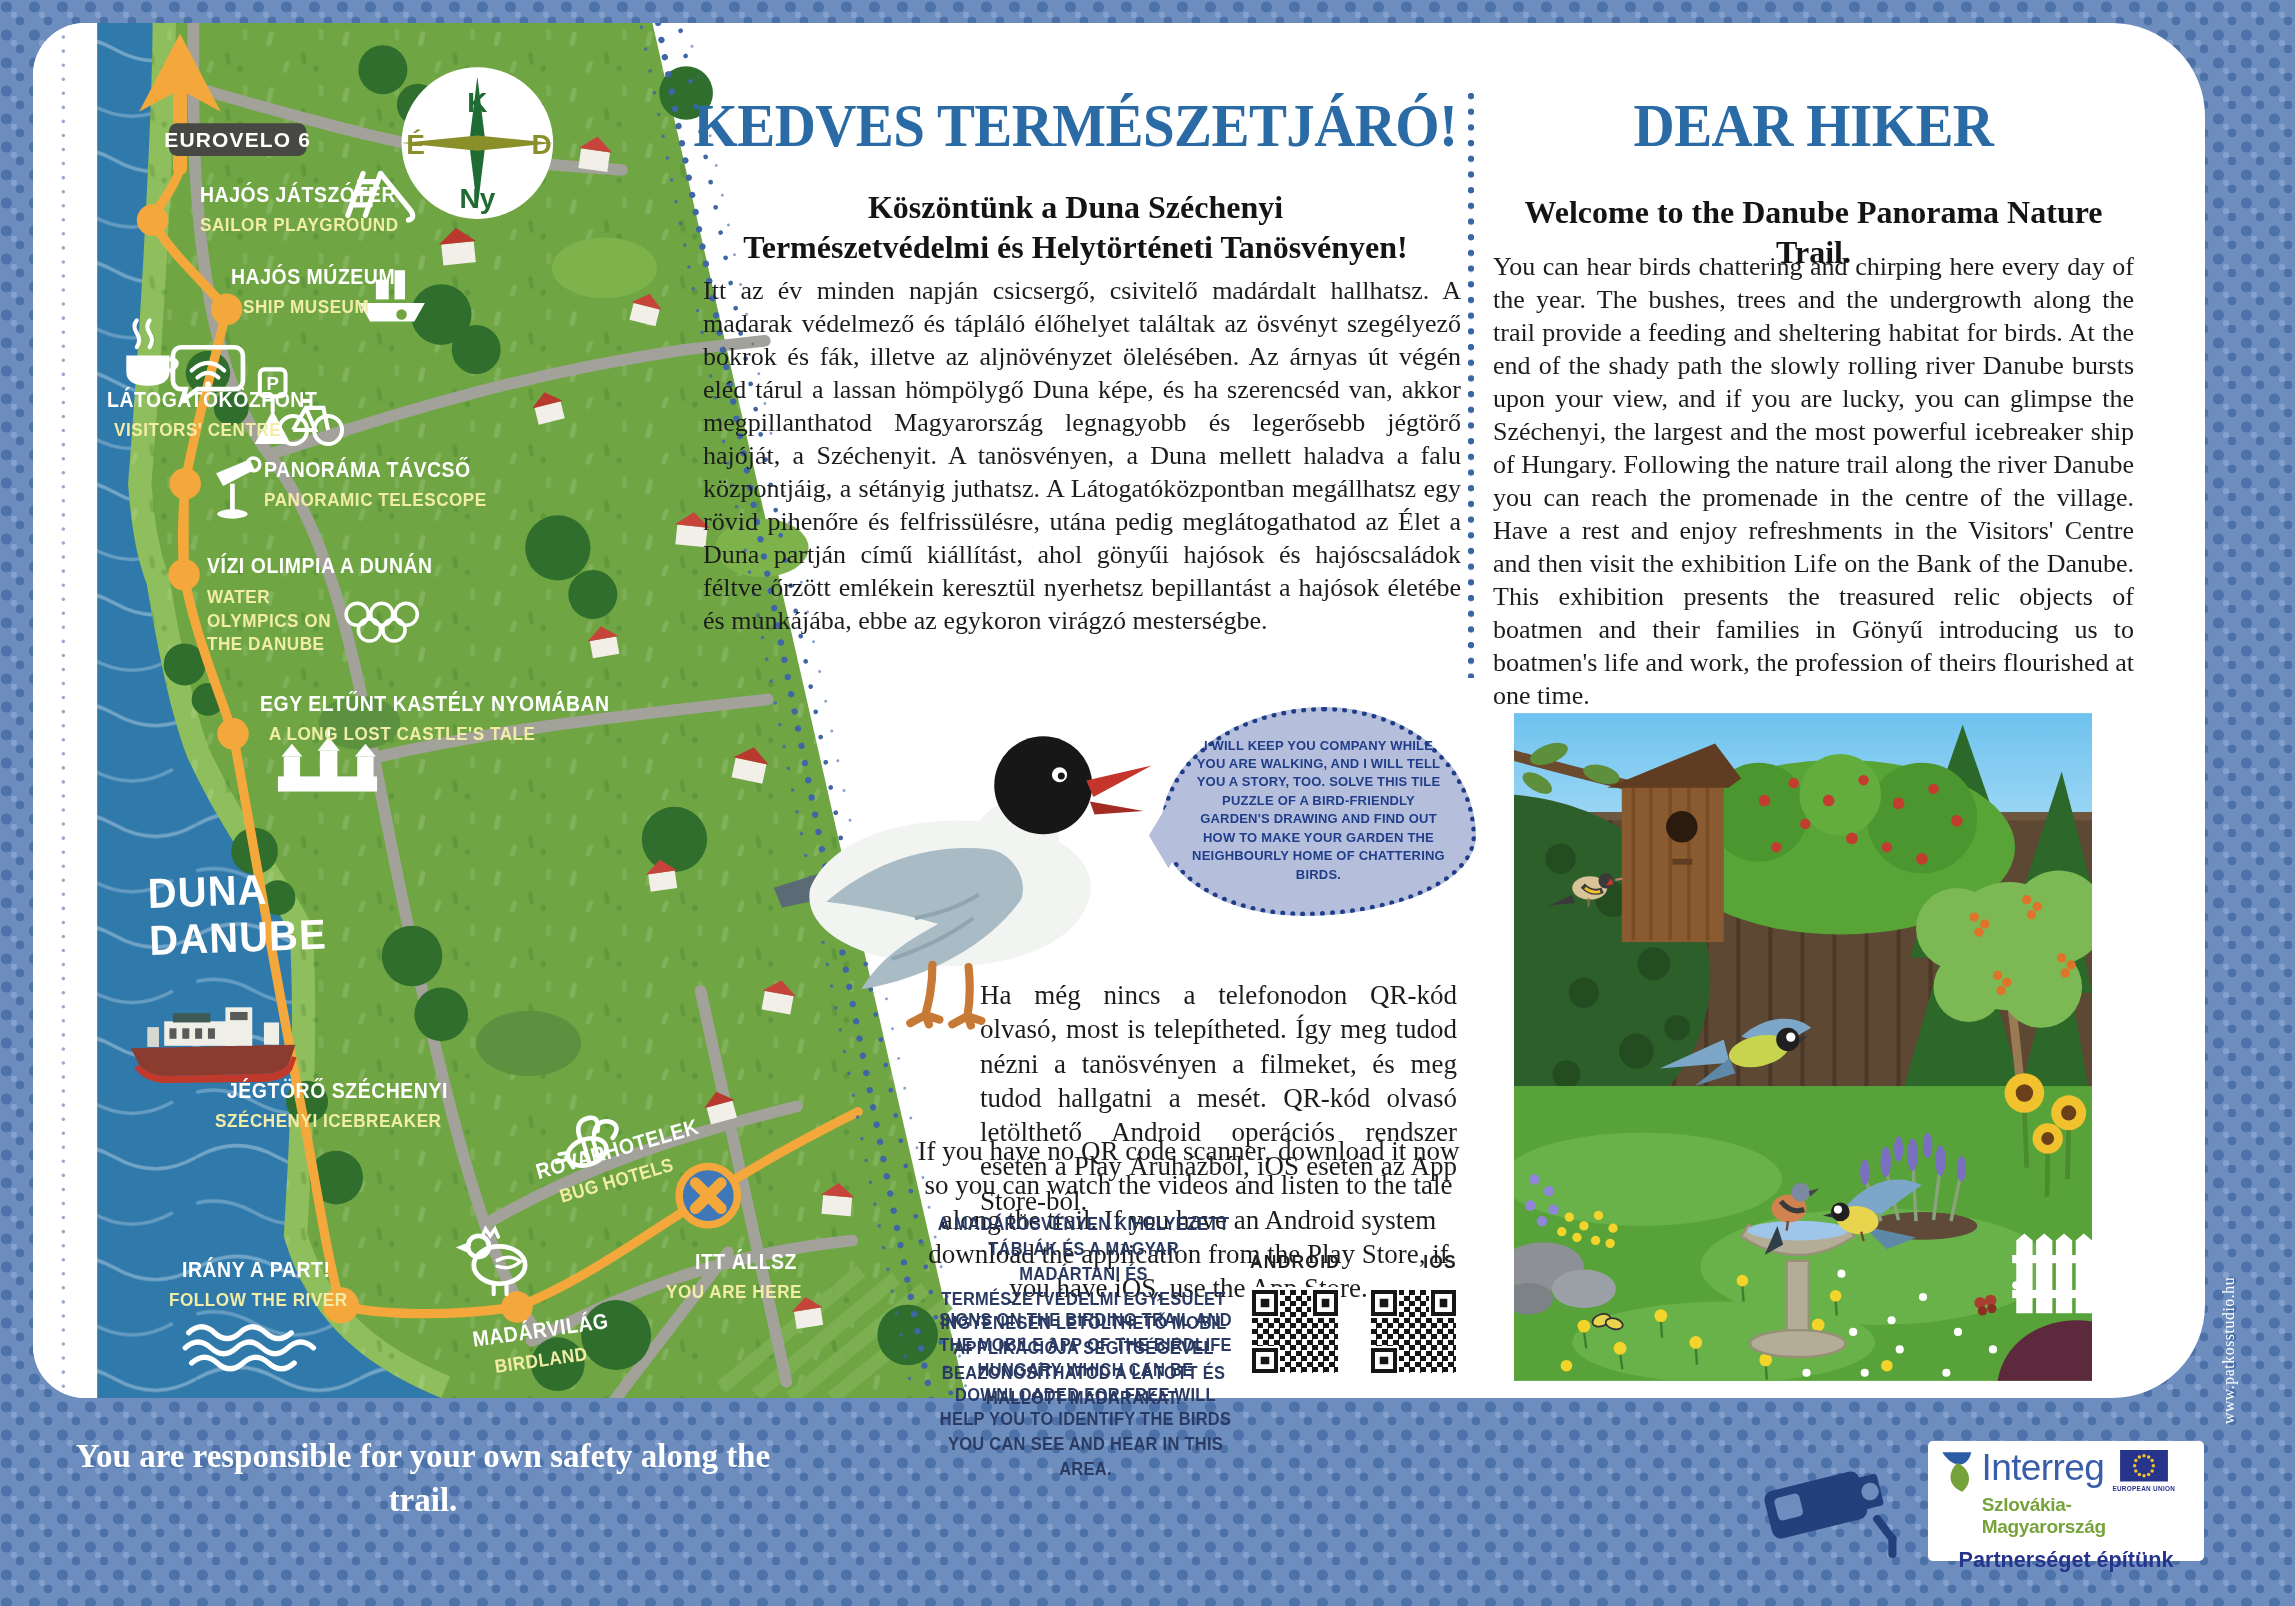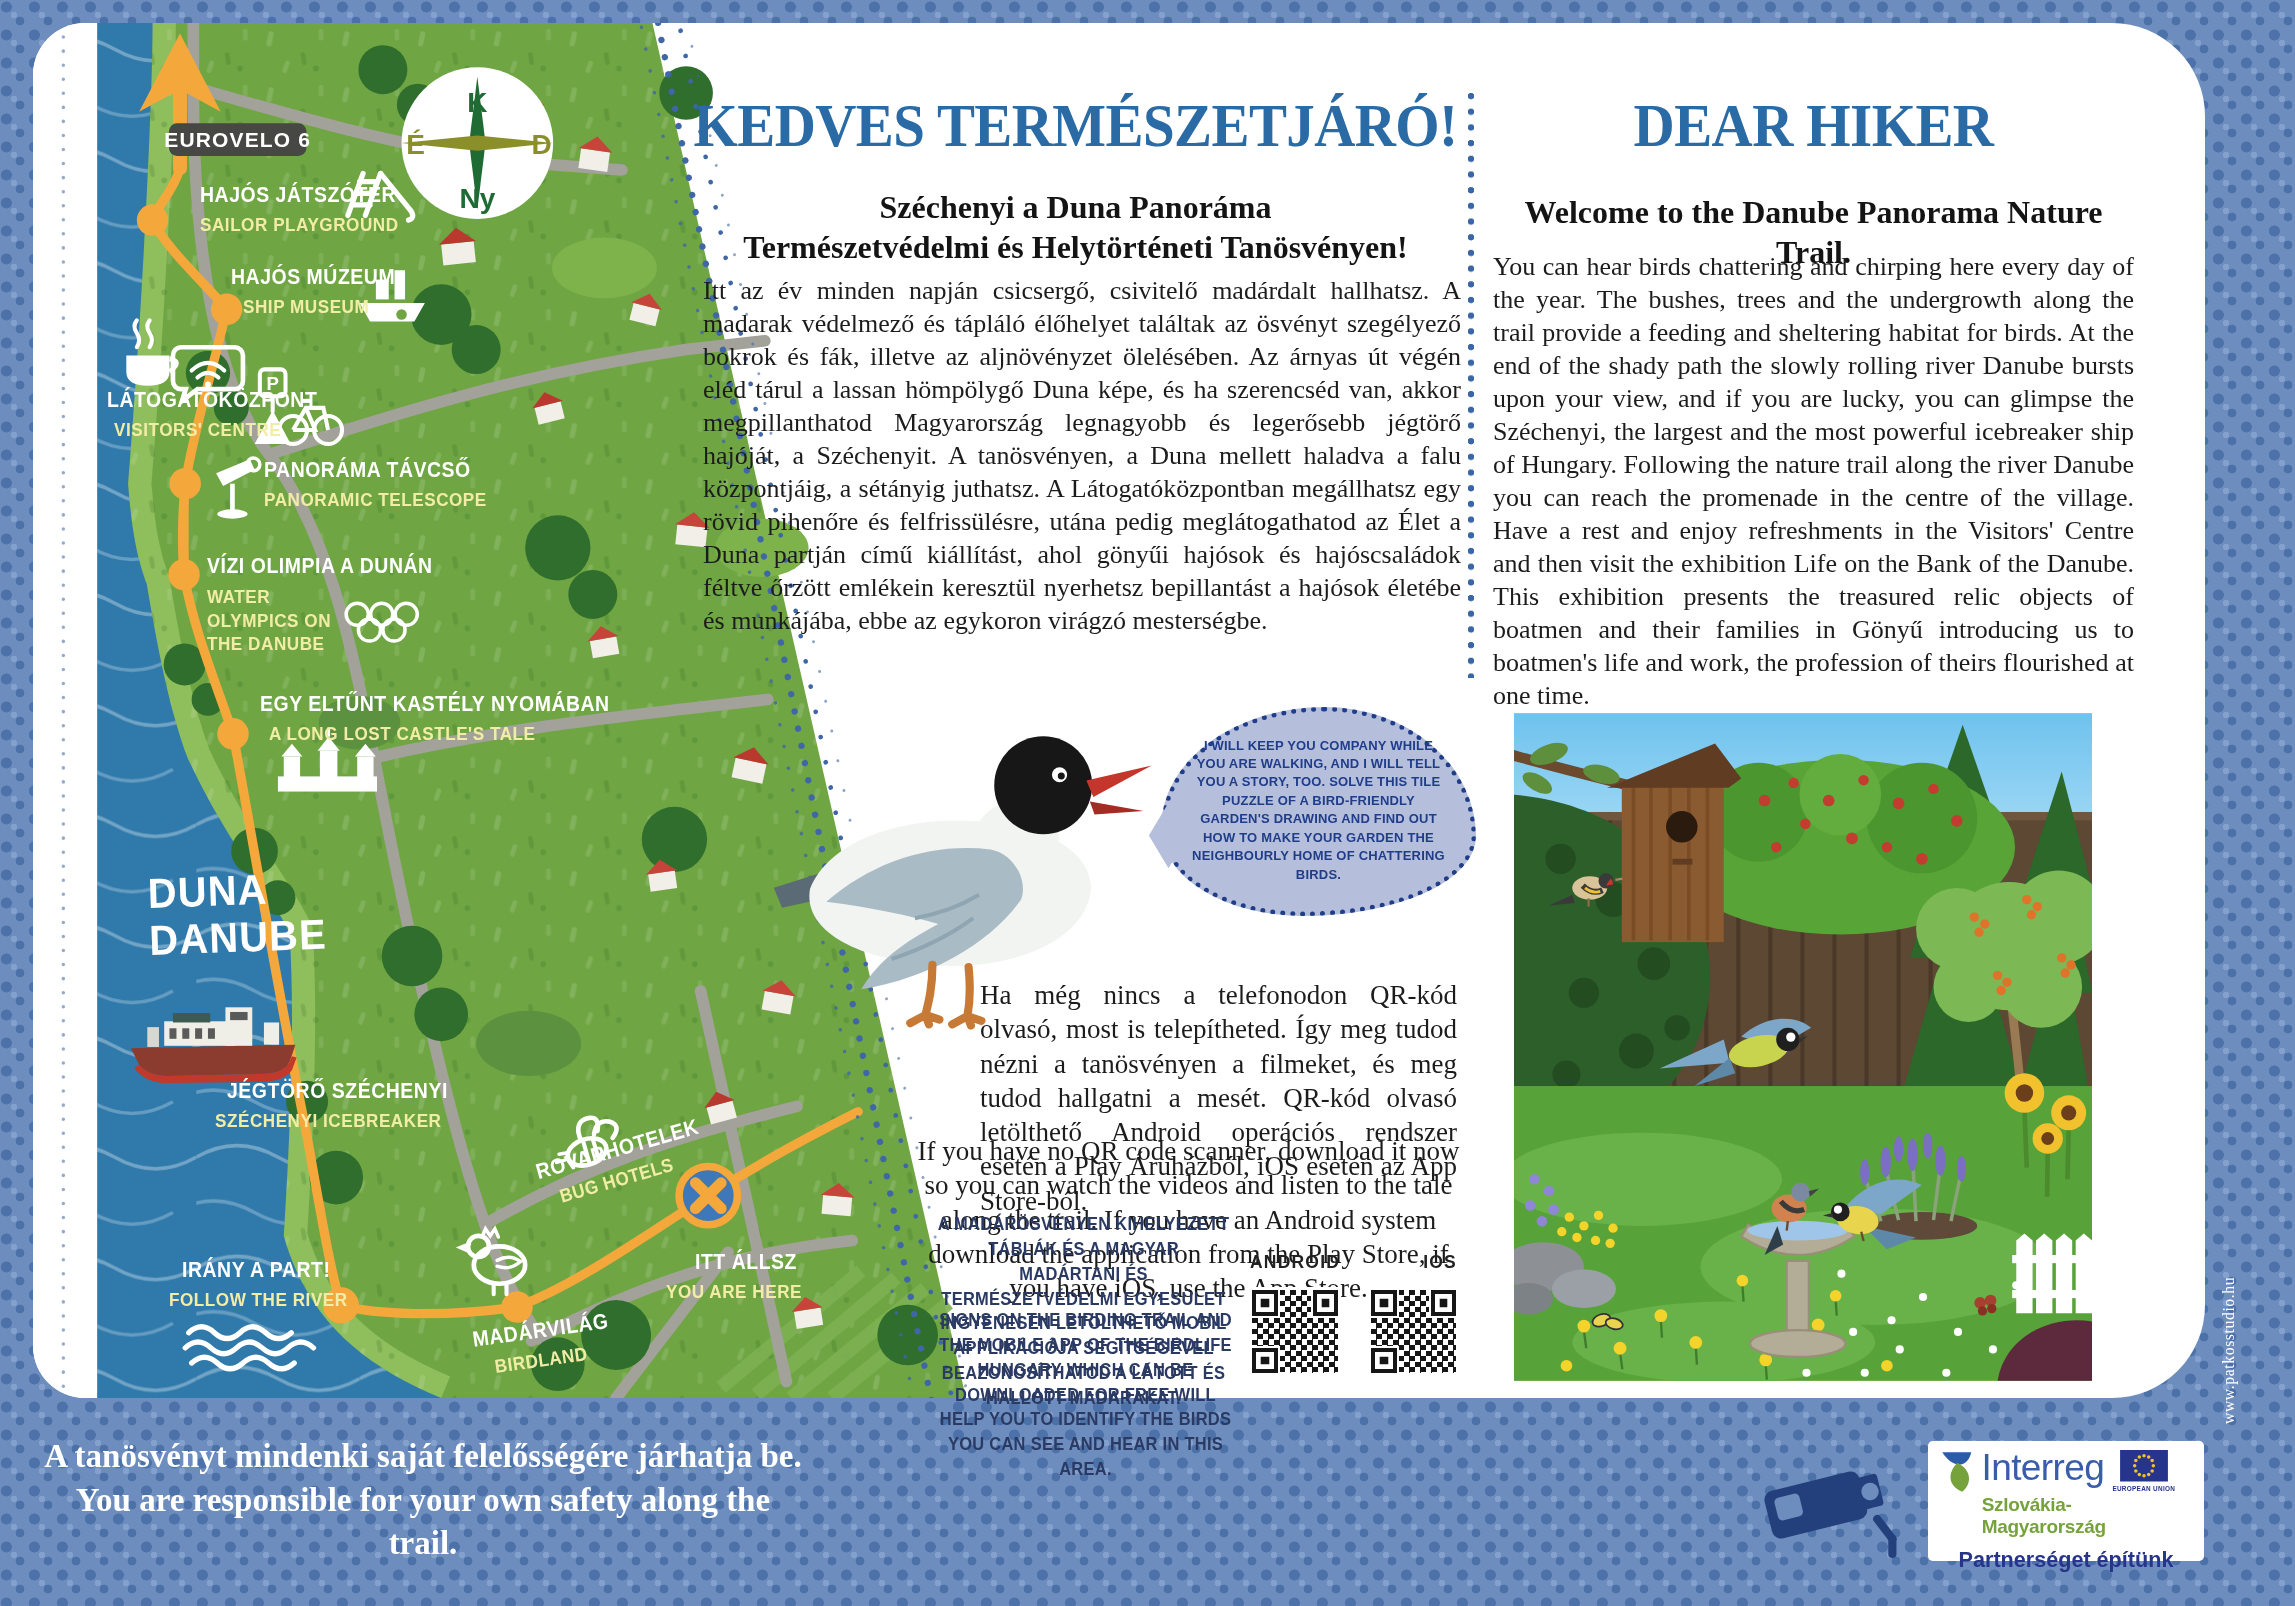--- a/index.html
+++ b/index.html
@@ -387,21 +387,21 @@
     <div class="hu">IRÁNY A PART!</div>
     <div class="en" style="margin-left:-13px;">FOLLOW THE RIVER</div>
   </div>
   <div class="riverlabel" style="left:114px;top:847px;">
     <div>DUNA</div>
     <div>DANUBE</div>
   </div>
 </div>
 
 <div class="col-title" style="left:688px;top:90px;width:775px;">KEDVES TERMÉSZETJÁRÓ!</div>
-<div class="col-sub" style="left:688px;top:187px;width:775px;">Széchenyi a Duna Panoráma
+<div class="col-sub" style="left:688px;top:187px;width:775px;">Köszöntünk a Duna Széchenyi
 Természetvédelmi és Helytörténeti Tanösvényen!</div>
 <div class="col-body" style="left:703px;top:274px;width:758px;">Itt az év minden napján csicsergő, csivitelő madárdalt hallhatsz. A madarak védelmező és tápláló élőhelyet találtak az ösvényt szegélyező bokrok és fák, illetve az aljnövényzet ölelésében. Az árnyas út végén eléd tárul a lassan hömpölygő Duna képe, és ha szerencséd van, akkor megpillanthatod Magyarország legnagyobb és legerősebb jégtörő hajóját, a Széchenyit. A tanösvényen, a Duna mellett haladva a falu központjáig, a sétányig juthatsz. A Látogatóközpontban megállhatsz egy rövid pihenőre és felfrissülésre, utána pedig meglátogathatod az Élet a Duna partján című kiállítást, ahol gönyűi hajósok és hajóscsaládok féltve őrzött emlékein keresztül nyerhetsz bepillantást a hajósok életébe és munkájába, ebbe az egykoron virágzó mesterségbe.</div>
 
 <div class="vsep"></div>
 
 <div class="col-title" style="left:1493px;top:90px;width:641px;">DEAR HIKER</div>
 <div class="col-sub" style="left:1493px;top:192px;width:641px;">Welcome to the Danube Panorama Nature Trail.</div>
 <div class="col-body" style="left:1493px;top:250px;width:641px;">You can hear birds chattering and chirping here every day of the year. The bushes, trees and the undergrowth along the trail provide a feeding and sheltering habitat for birds. At the end of the shady path the slowly rolling river Danube bursts upon your view, and if you are lucky, you can glimpse the Széchenyi, the largest and the most powerful icebreaker ship of Hungary. Following the nature trail along the river Danube you can reach the promenade in the centre of the village. Have a rest and enjoy refreshments in the Visitors' Centre and then visit the exhibition Life on the Bank of the Danube. This exhibition presents the treasured relic objects of boatmen and their families in Gönyű introducing us to boatmen's life and work, the profession of theirs flourished at one time.</div>
 
 <svg class="abs" style="left:740px;top:714px;" width="414" height="318" viewBox="0 0 710 545">
@@ -731,21 +731,20 @@
     <circle cx="804" cy="1026" r="8" fill="#8a2f22"></circle>
       <circle cx="820" cy="1022" r="8" fill="#8a2f22"></circle>
   </g>
 
   <path d="M830,1146 C842,1072 918,1032 992,1044 L992,1146 Z" fill="#5c2a3c"></path>
 </svg>
 
 <div class="credit">www.patkosstudio.hu</div>
 
 <div class="disclaimer">
-  <div>A tanösvényt mindenki saját felelősségére járhatja be.</div>
   <div>You are responsible for your own safety along the trail.</div>
 </div>
 
 <svg class="abs" style="left:1755px;top:1456px;" width="163" height="111" viewBox="0 0 280 190">
   <g transform="rotate(-14 120 80)" fill="#24407c">
     <rect x="20" y="38" width="168" height="84" rx="16"></rect>
     <rect x="182" y="52" width="36" height="56" rx="6"></rect>
     <circle cx="200" cy="80" r="15" fill="#6d8dbe"></circle>
     <rect x="36" y="52" width="44" height="40" rx="8" fill="#6d8dbe"></rect>
   </g>

